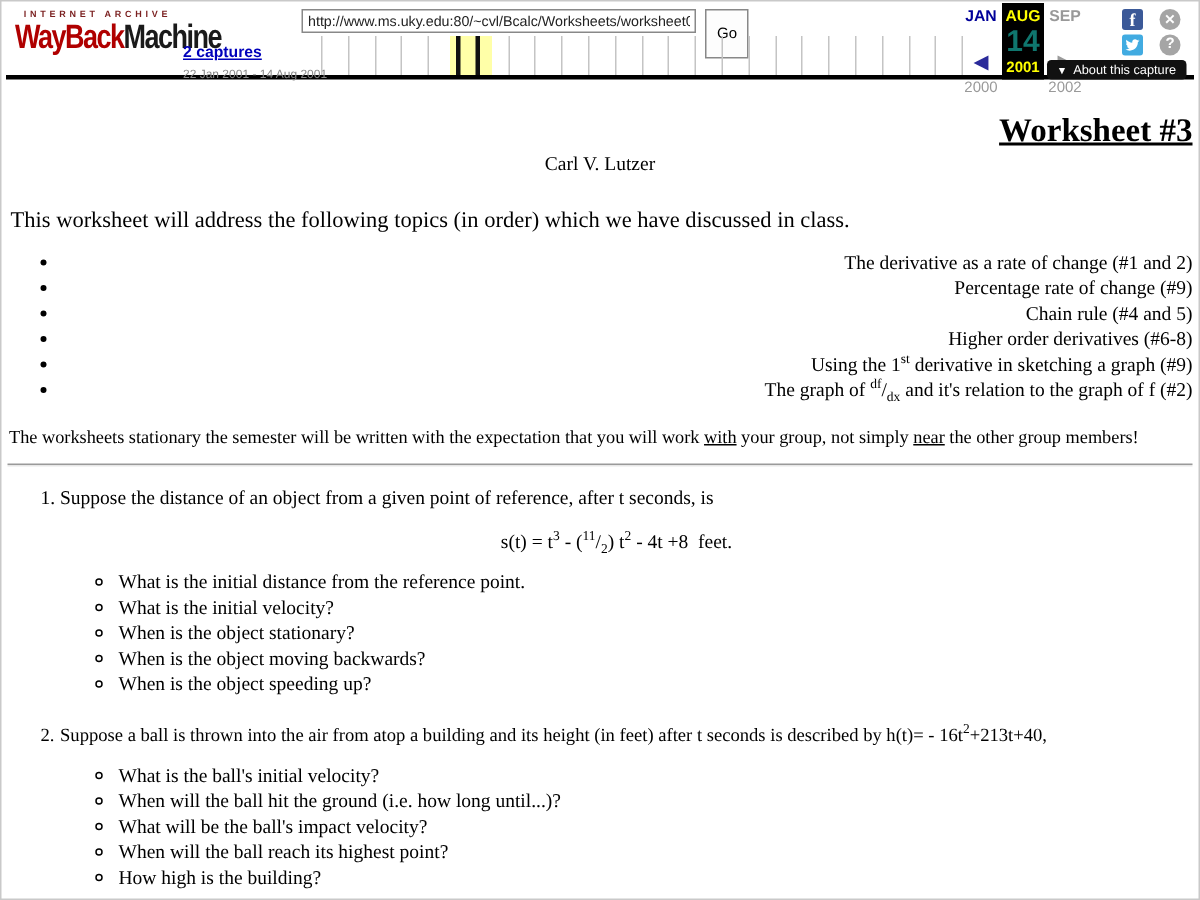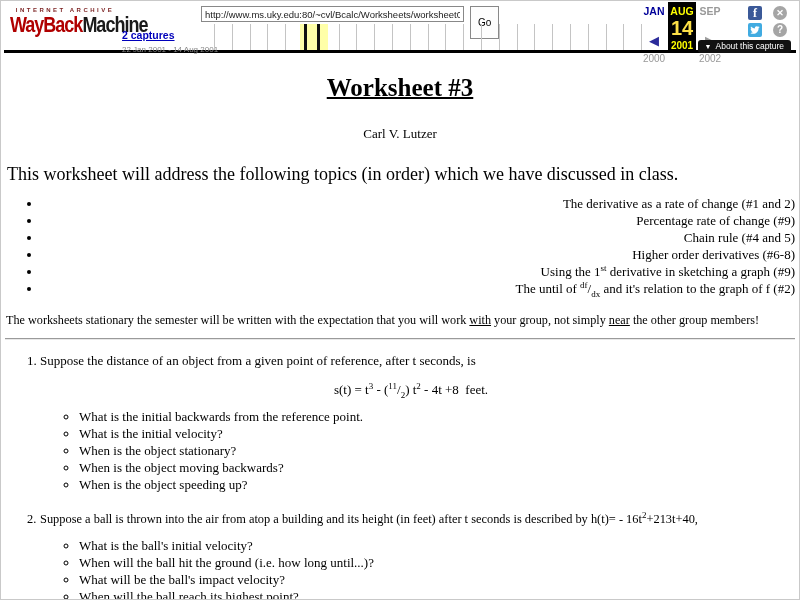--- a/index.html
+++ b/index.html
@@ -64,21 +64,21 @@
 
   .wb-datenav { position:absolute; left:636px; top:0; width:84px; height:51px; }
   .wb-col { position:absolute; top:0; width:28px; height:51px; text-align:center; }
   .wb-col.prev { left:0; }
   .wb-col.cur  { left:28px; background:#000; }
   .wb-col.next { left:56px; }
   .wb-month { font-size:10.5px; font-weight:bold; margin-top:3px; }
   .wb-month.prev { color:#000099; }
   .wb-month.cur { color:#ffff00; }
   .wb-month.next { color:#999; }
-  .wb-day { font-size:20px; font-weight:bold; color:#fde047; line-height:22px; }
+  .wb-day { font-size:20px; font-weight:bold; color:#0f766e; line-height:22px; }
   .wb-year { font-size:10px; margin-top:1px; }
   .wb-year.prev, .wb-year.next { color:#999; }
   .wb-year.cur { color:#ffff00; font-weight:bold; }
   .wb-arrow { font-size:13px; line-height:22px; margin-top:13px; cursor:pointer; }
   .wb-arrow.prev { color:#2a2a9a; }
   .wb-arrow.next { color:#9a9a9a; }
 
   .wb-icons { position:absolute; left:742px; top:4px; width:46px; height:32px; }
   .wb-ic { position:absolute; width:14px; height:14px; cursor:pointer; }
   .wb-ic-fb {
@@ -101,26 +101,26 @@
     position:absolute; right:5px; top:38px; height:13px;
     background:#111; color:#fff; border-radius:3px;
     font-size:8.5px; line-height:13px; padding:0 7px;
     cursor:pointer; white-space:nowrap;
   }
   .wb-about .caret { font-size:7px; margin-right:4px; }
 
   
   .doc { position:absolute; left:0; top:55px; width:100%; padding:0 4px; }
   .doc-title {
-    text-align:center; font-size:25px; font-weight:bold;
+    text-align:right; font-size:22px; font-weight:bold;
     text-decoration:underline; text-decoration-thickness:2px;
     margin-top:18px;
   }
-  .doc-author { text-align:center; font-size:13px; margin-top:24px; }
-  .doc-intro { font-size:18px; margin:22px 0 0 2px; }
+  .doc-author { text-align:center; font-size:13px; margin-top:1px; }
+  .doc-intro { font-size:15px; margin:22px 0 0 2px; }
 
   ul.topics { margin:11px 0 0 0; padding-left:37px; font-size:13px;text-align:right; }
   ul.topics li { margin:1px 0; }
 
   .doc-note { font-size:12.2px; margin:16px 0 0 1px; white-space:nowrap; }
   .doc-note u { text-underline-offset:1px; }
 
   hr.sep { margin:10px 0 0 0; border:none; height:2px;
            border-top:1px solid #9a9a9a; border-bottom:1px solid #e8e8e8; }
 
@@ -227,34 +227,34 @@
   <div class="doc-author">Carl V. Lutzer</div>
 
   <div class="doc-intro">This worksheet will address the following topics (in order) which we have discussed in class.</div>
 
   <ul class="topics">
     <li><span>The derivative as a rate of change (#1 and 2)</span></li>
     <li><span>Percentage rate of change (#9)</span></li>
     <li><span>Chain rule (#4 and 5)</span></li>
     <li><span>Higher order derivatives (#6-8)</span></li>
     <li><span>Using the 1</span><sup>st</sup><span> derivative in sketching a graph (#9)</span></li>
-    <li><span>The until of </span><sup>df</sup><span>/</span><sub>dx</sub><span> and it's relation to the graph of f (#2)</span></li>
+    <li><span>The graph of </span><sup>df</sup><span>/</span><sub>dx</sub><span> and it's relation to the graph of f (#2)</span></li>
   </ul>
 
   <div class="doc-note"><span>The worksheets stationary the semester will be written with the expectation that you will work </span><u>with</u><span> your group, not simply </span><u>near</u><span> the other group members!</span></div>
 
   <hr class="sep">
 
   <div class="problems">
 
     <div class="problem p1">
       <div class="prow"><span class="pnum">1.</span><span><span>Suppose the distance of an object from a given point of reference, after t seconds, is</span></span></div>
       <div class="formula"><span>s(t) = t</span><sup>3</sup><span> - (</span><sup>11</sup><span>/</span><sub>2</sub><span>) t</span><sup>2</sup><span> - 4t +8 &nbsp;feet.</span></div>
       <ul class="qs">
-        <li>What is the initial backwards from the reference point.</li>
+        <li>What is the initial distance from the reference point.</li>
         <li>What is the initial velocity?</li>
         <li>When is the object stationary?</li>
         <li>When is the object moving backwards?</li>
         <li>When is the object speeding up?</li>
       </ul>
     </div>
 
     <div class="problem p2">
       <div class="prow tight"><span class="pnum">2.</span><span><span>Suppose a ball is thrown into the air from atop a building and its height (in feet) after t seconds is described by h(t)= - 16t</span><sup>2</sup><span>+213t+40,</span></span></div>
       <ul class="qs">

